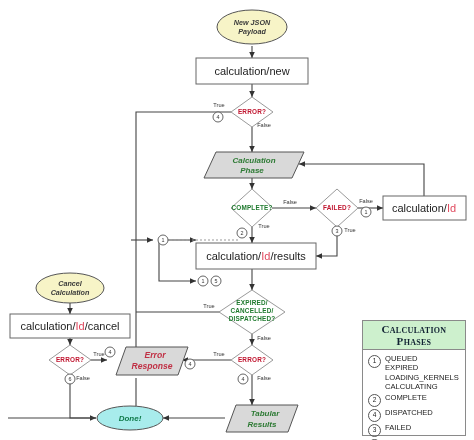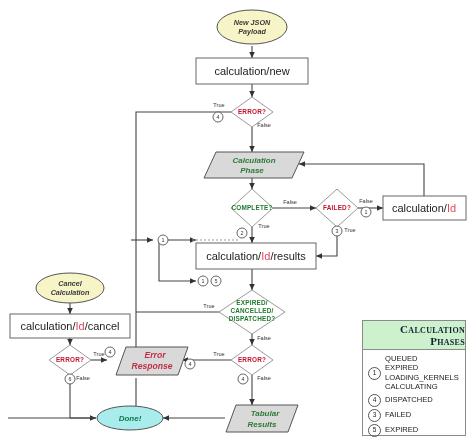--- a/index.html
+++ b/index.html
@@ -26,23 +26,23 @@
   .t-io-err{font-style:italic;font-weight:bold;font-size:8.6px;fill:#c03045;text-anchor:middle;}
   .t-dec-g{font-weight:bold;font-size:6.4px;fill:#1f7a2e;text-anchor:middle;letter-spacing:.2px;}
   .t-dec-r{font-weight:bold;font-size:6.4px;fill:#c0152f;text-anchor:middle;letter-spacing:.2px;}
   .t-edge{font-size:5.6px;fill:#333333;text-anchor:middle;}
   .t-mark{font-size:5.4px;fill:#333333;text-anchor:middle;}
 
   
   .legend-box{position:absolute;border:1px solid #8a8a8a;background:#ffffff;box-sizing:border-box;}
   .legend-head{background:#cdf0cd;border-bottom:1px solid #8a8a8a;
     font-family:"Liberation Serif",serif;font-variant:small-caps;font-weight:bold;
-    font-size:11px;color:#123;text-align:right;padding:2px 0 2px 0;letter-spacing:.3px;}
+    font-size:11px;color:#123;text-align:center;padding:2px 0 2px 0;letter-spacing:.3px;}
   .legend-body{padding:4px 5px 4px 5px;}
-  .legend-row{display:flex;align-items:center;margin-bottom:1px;}
+  .legend-row{display:flex;align-items:flex-start;margin-bottom:1px;}
   .legend-num{width:11px;height:11px;border:1px solid #555;border-radius:50%;
     font-size:6.5px;line-height:10px;text-align:center;color:#222;flex:0 0 auto;margin-right:4px;margin-top:1px;}
   .legend-labels{font-size:7.6px;line-height:9.4px;color:#1a1a1a;}
 </style>
 </head>
 <body>
 
 <div id="canvas">
 
 <svg width="474" height="440">
@@ -236,20 +236,26 @@
         <div class="legend-row">
           <div class="legend-num">1</div>
           <div class="legend-labels">
             <div>QUEUED</div>
             <div>EXPIRED</div>
             <div>LOADING_KERNELS</div>
             <div>CALCULATING</div>
           </div>
         </div>
         <div class="legend-row">
+          <div class="legend-num">2</div>
+          <div class="legend-labels">
+            <div>COMPLETE</div>
+          </div>
+        </div>
+        <div class="legend-row">
           <div class="legend-num">4</div>
           <div class="legend-labels">
             <div>DISPATCHED</div>
           </div>
         </div>
         <div class="legend-row">
           <div class="legend-num">3</div>
           <div class="legend-labels">
             <div>FAILED</div>
           </div>

